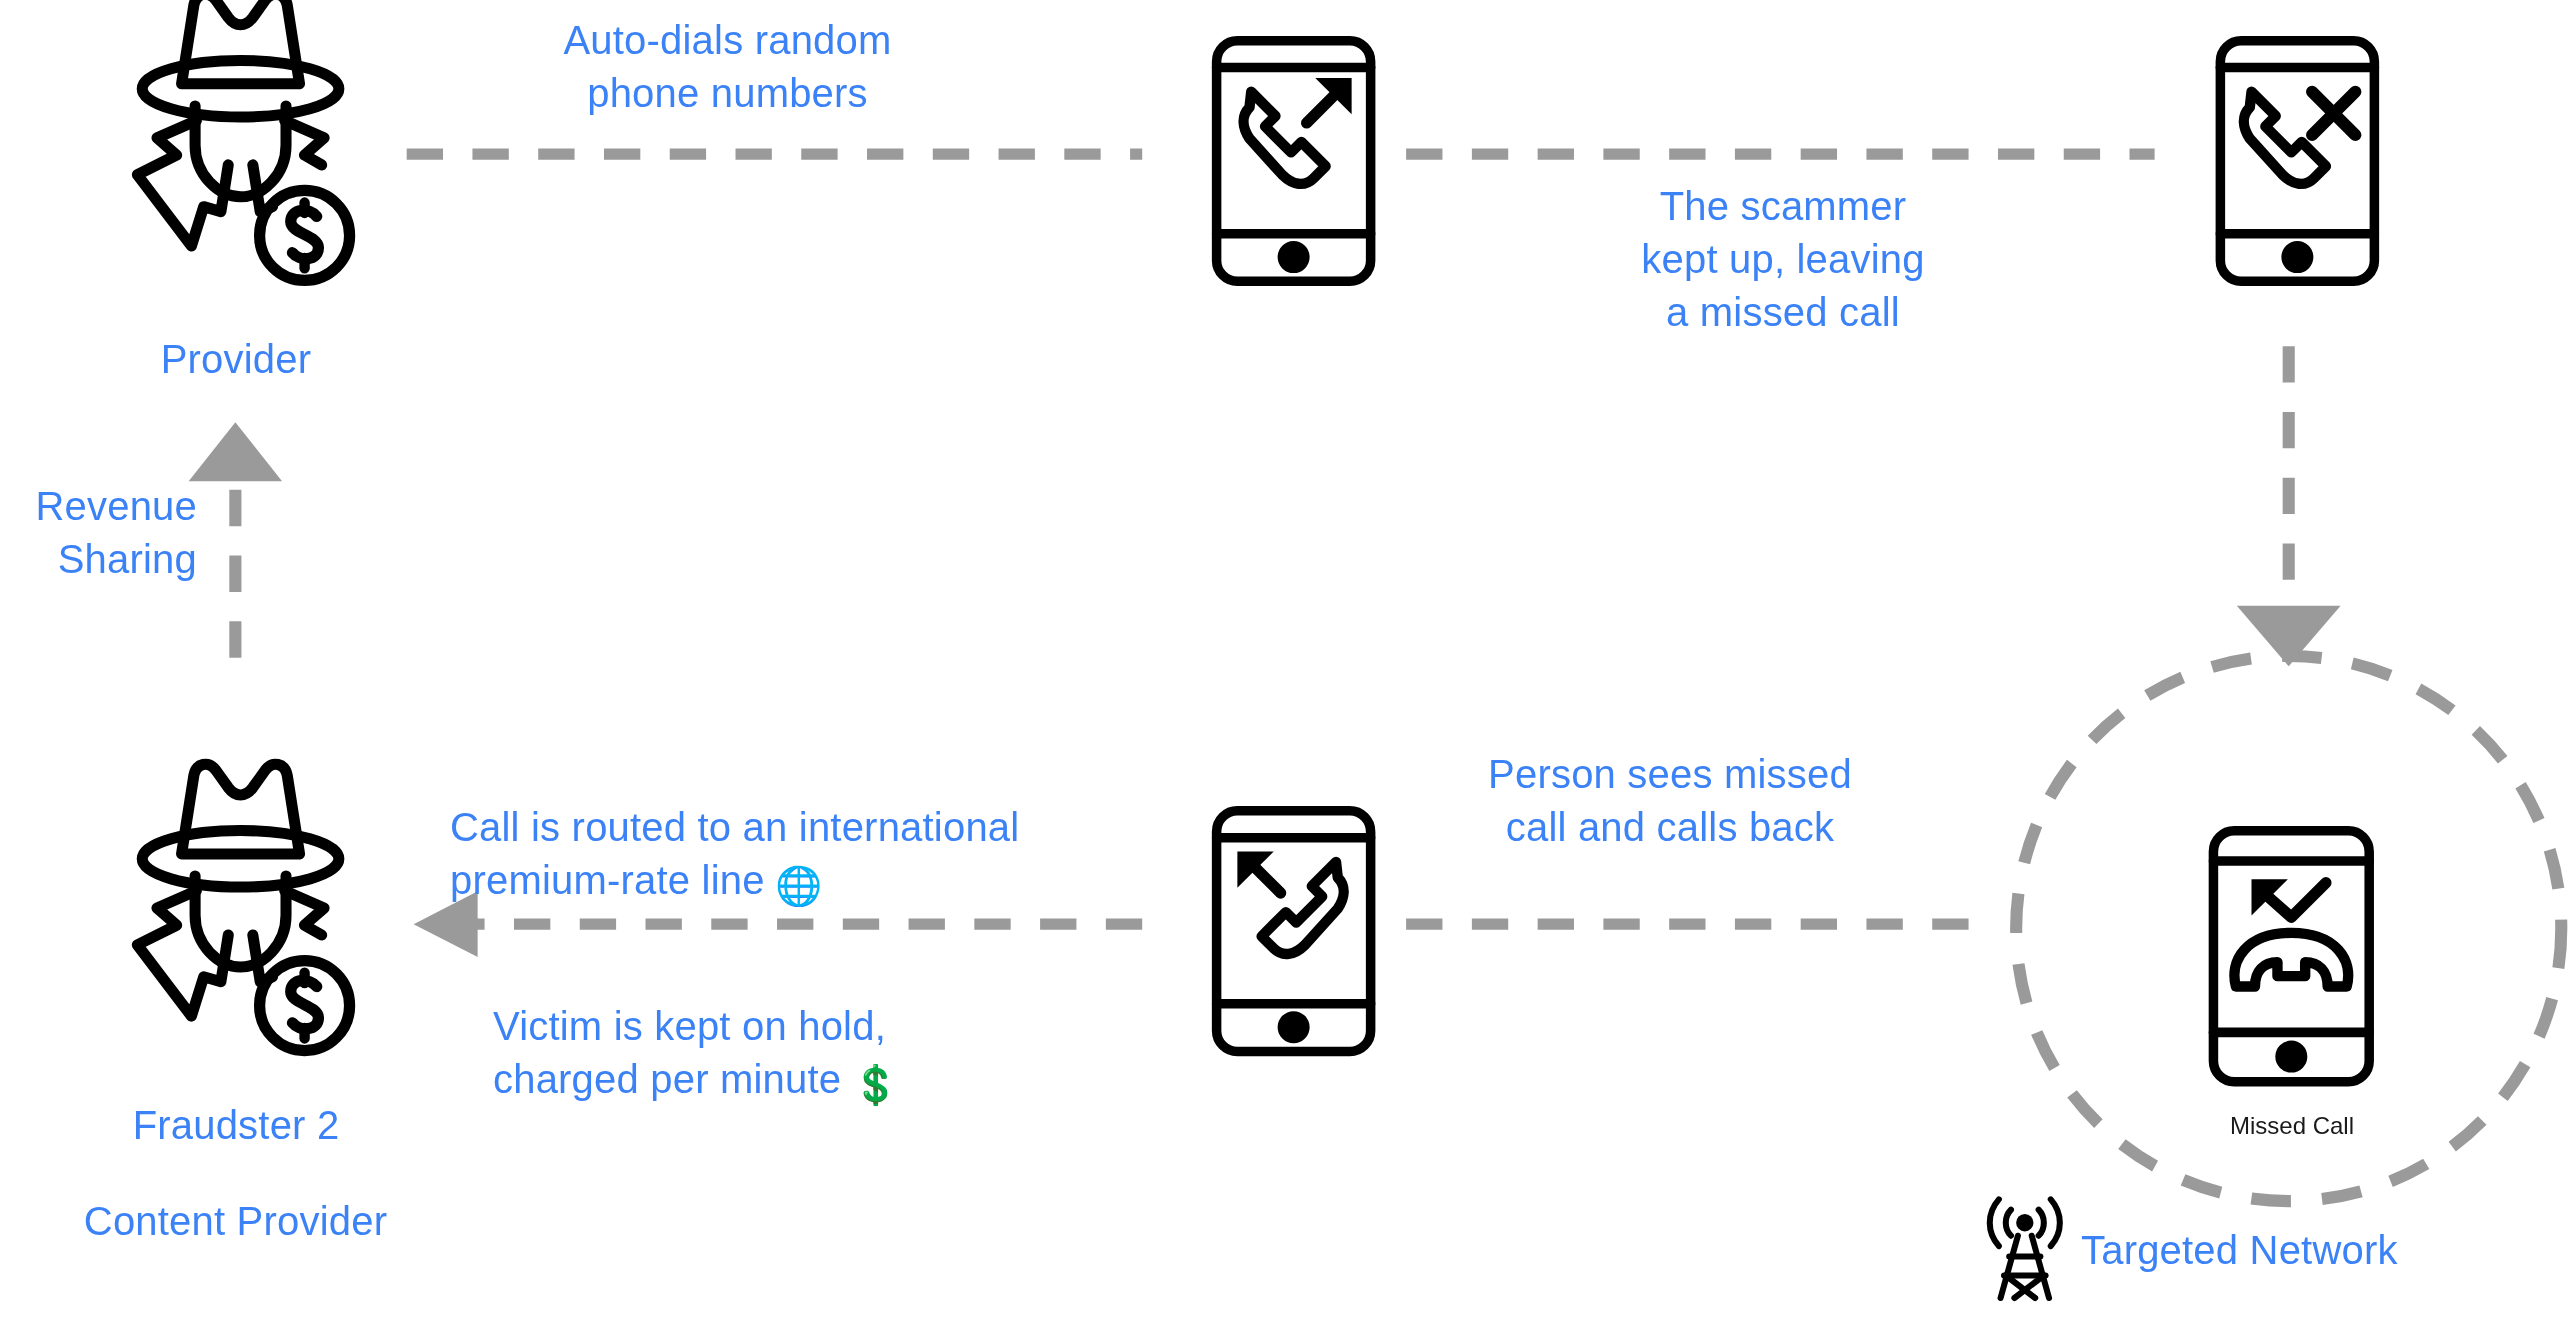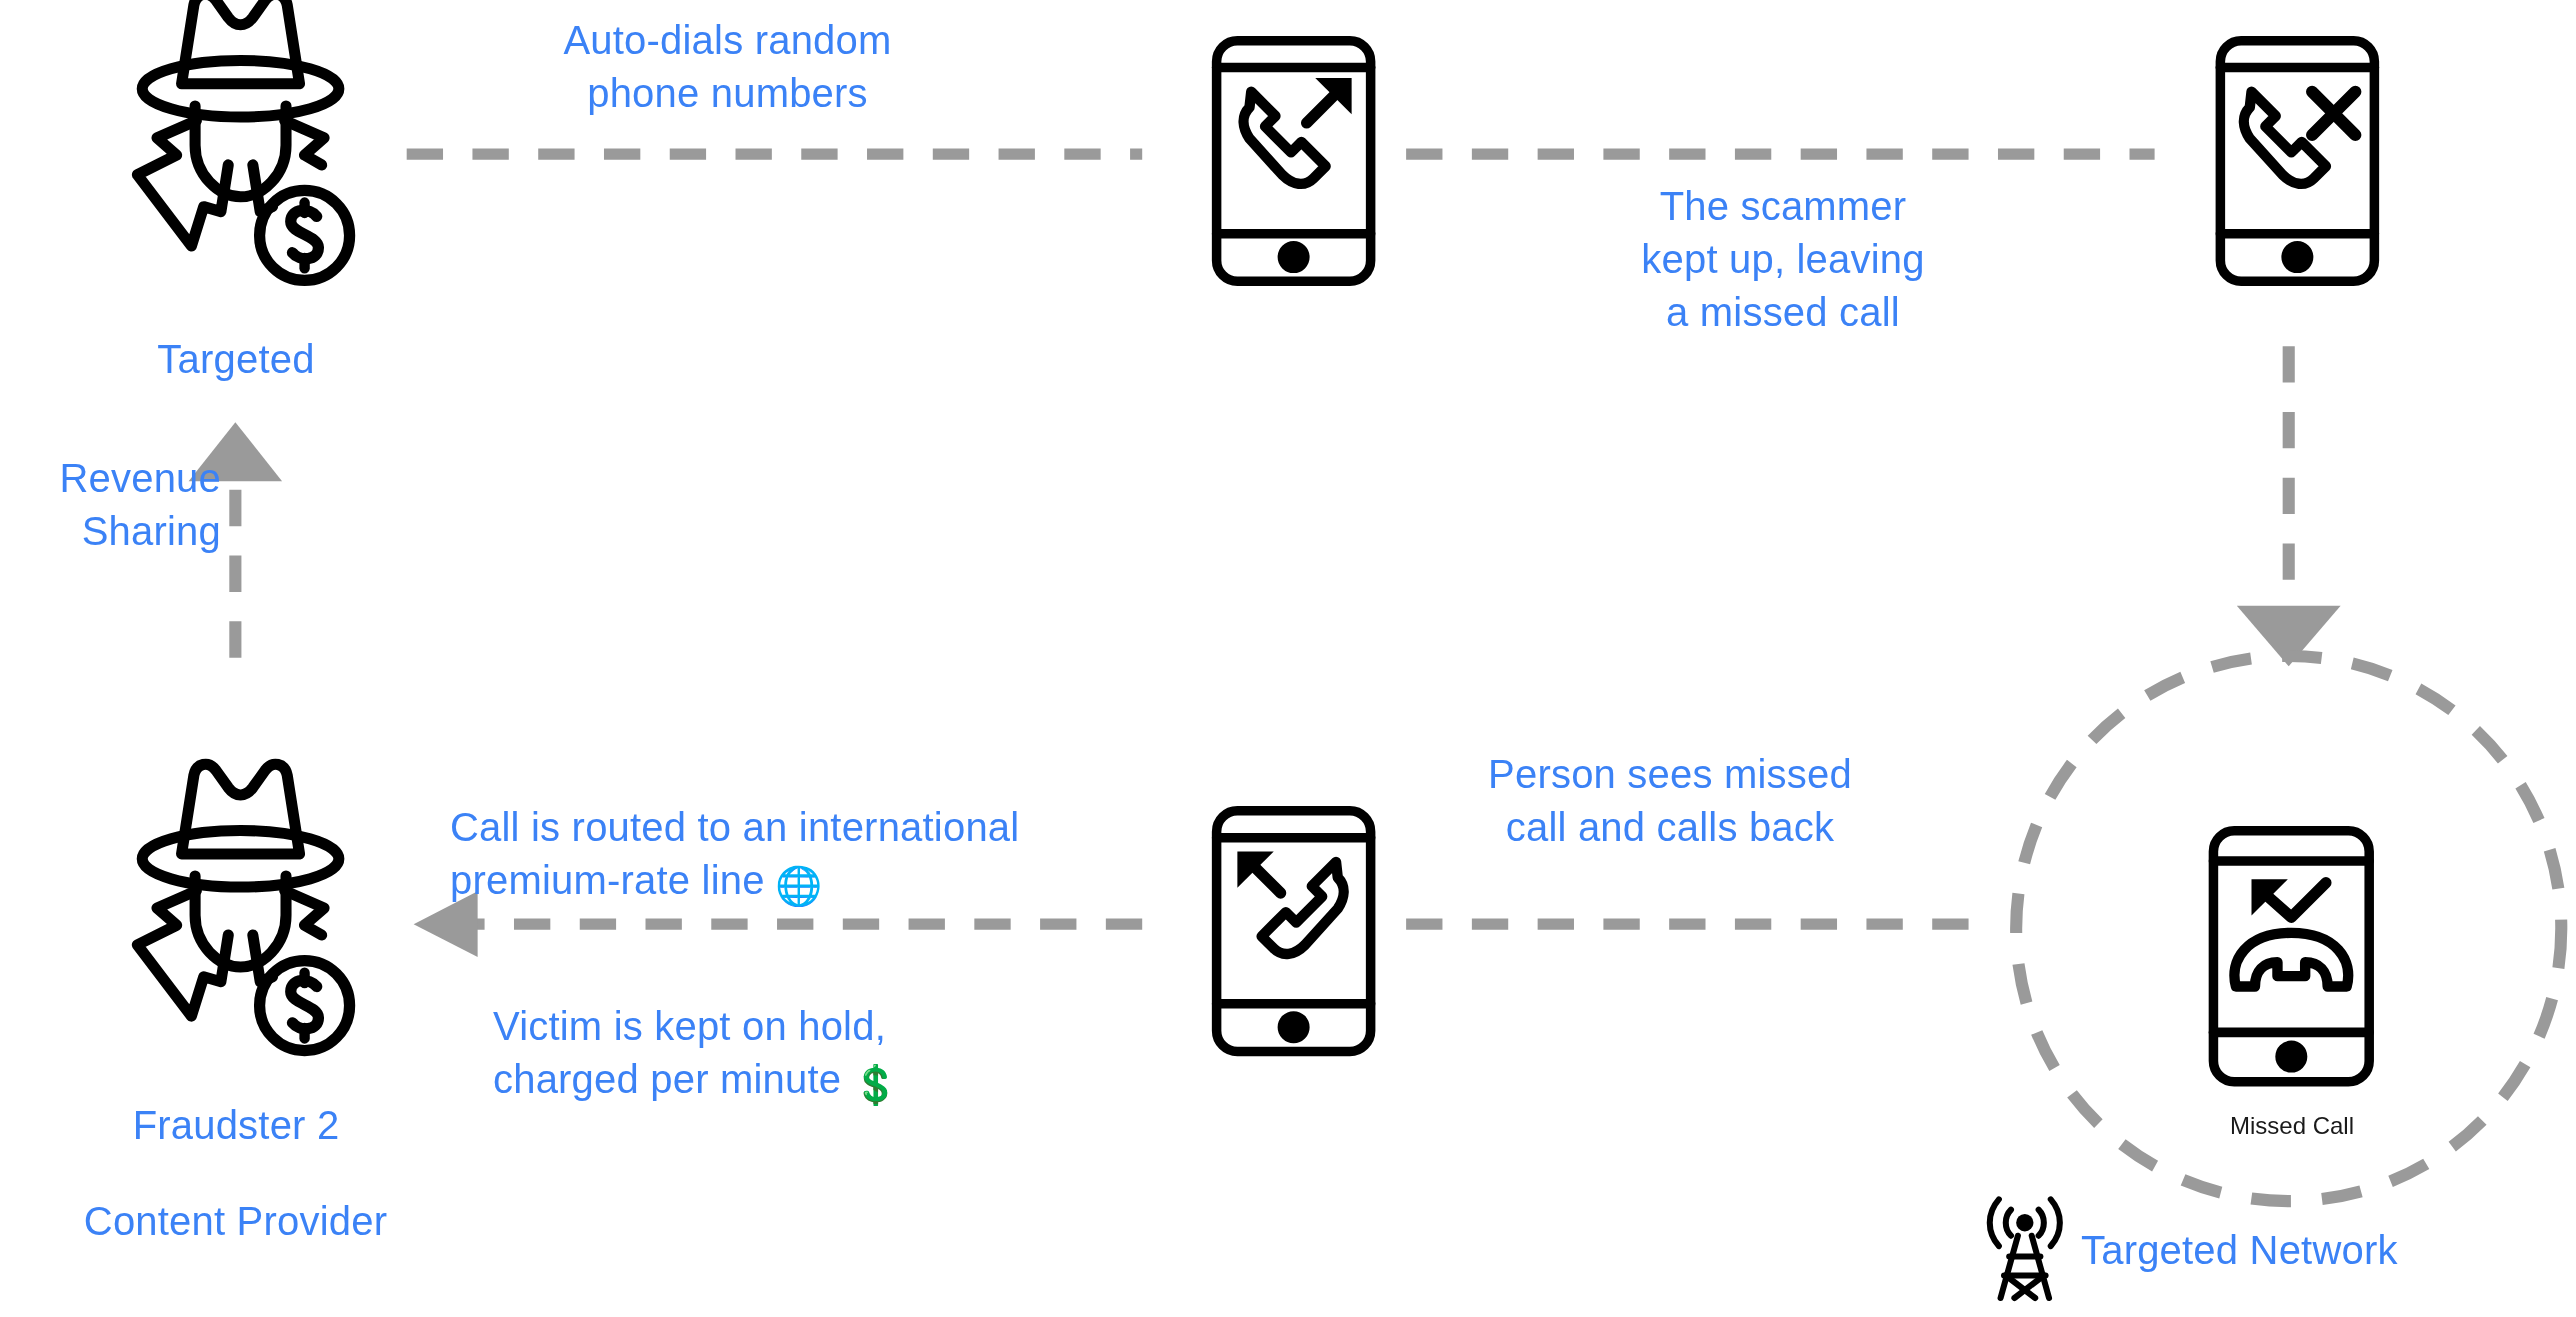--- a/index.html
+++ b/index.html
@@ -161,23 +161,23 @@
       <path d="M 2370,1386 C 2384,1402 2384,1424 2370,1440"></path>
       <path d="M 2332,1428 L 2312,1500"></path>
       <path d="M 2348,1428 L 2368,1500"></path>
       <line x1="2322" y1="1452" x2="2358" y2="1452"></line>
       <line x1="2316" y1="1474" x2="2364" y2="1474"></line>
       <path d="M 2318,1474 L 2352,1500"></path>
       <path d="M 2362,1474 L 2328,1500"></path>
     </g>
   </svg>
 
-  <div class="label center" style="left:80px; top:333px; width:312px;">Targeted</div>
-
-  <div class="label right" style="left:0px; top:452px; width:197px;padding-left:24px;">Revenue
+  <div class="label center" style="left:80px; top:333px; width:312px;">Provider</div>
+
+  <div class="label right" style="left:0px; top:480px; width:197px;">Revenue
 Sharing</div>
 
   <div class="label center" style="left:485px; top:14px; width:485px;">Auto-dials random
 phone numbers</div>
 
   <div class="label center" style="left:1558px; top:180px; width:450px;">The scammer
 kept up, leaving
 a missed call</div>
 
   <div class="label center" style="left:1419px; top:748px; width:502px;">Person sees missed

